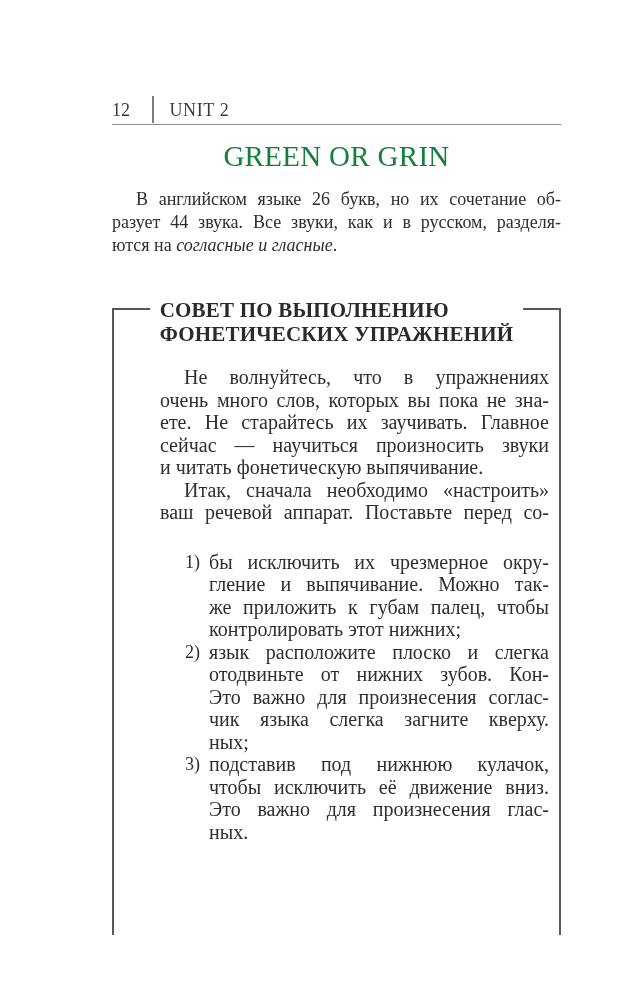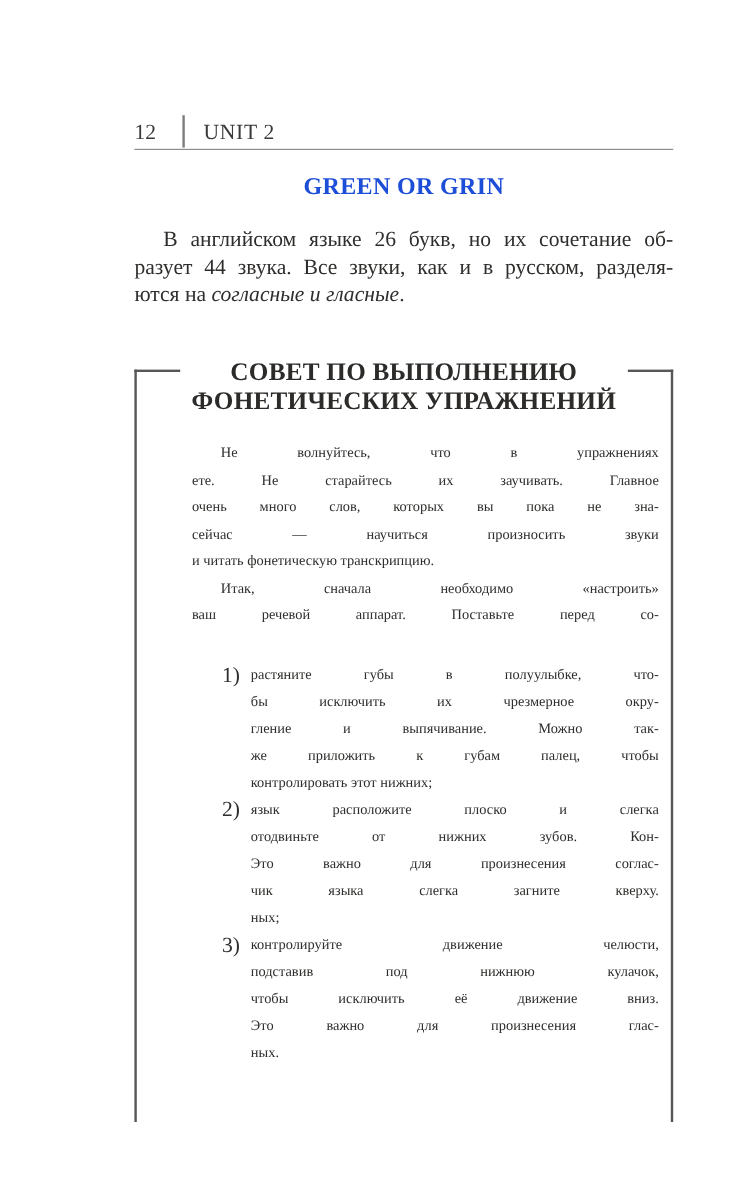--- a/index.html
+++ b/index.html
@@ -35,26 +35,26 @@
   }
   .unit {
     margin-left: 16px;
     font-size: 18px;
     line-height: 28px;
     letter-spacing: 0.6px;
   }
   
   .title {
     margin: 16px 0 0 0;
-    font-size: 20px;
-    font-weight: bold;
+    font-size: 29px;
+    font-weight: normal;
     line-height: 30px;
     text-align: center;
     letter-spacing: 0.3px;
-    color: #1d4ed8;
+    color: #15803d;
   }
   
   .line {
     font-size: 18px;
     line-height: 23px;
     text-align: left;
     white-space: normal;
   }
   .jl {
     text-align: justify;
@@ -73,30 +73,29 @@
     border: 2px solid #575757;
     border-bottom: none;
     padding: 56px 10px 0 46px;
   }
   .advice-title {
     position: absolute;
     top: 0; left: 50%;
     transform: translate(-50%, -12px);
     background: #ffffff;
     padding: 0 10px;
-    text-align: center;
     width: max-content;
     font-size: 21px;
     font-weight: bold;
     line-height: 24px;
     letter-spacing: 0.2px;
     color: #2c2b29;
   }
   .box-line {
-    font-size: 12px;
+    font-size: 20px;
     line-height: 22.5px;
   }
   
   .advice-list { margin-top: 27px; }
   .item {
     display: flex;
     margin-left: 25px;
   }
   .num {
     flex: 0 0 24px;
@@ -127,37 +126,36 @@
 
   <div class="advice-box">
 
     <div class="advice-title">
       <div>СОВЕТ ПО ВЫПОЛНЕНИЮ</div>
       <div>ФОНЕТИЧЕСКИХ УПРАЖНЕНИЙ</div>
     </div>
 
     <div class="box-para">
       <div class="line box-line jl indent">Не волнуйтесь, что в упражнениях</div>
+      <div class="line box-line jl">очень много слов, которых вы пока не зна-</div>
       <div class="line box-line jl">ете. Не старайтесь их заучивать. Главное</div>
-      <div class="line box-line jl">очень много слов, которых вы пока не зна-</div>
       <div class="line box-line jl">сейчас — научиться произносить звуки</div>
-      <div class="line box-line">и читать фонетическую транскрипцию.</div>
+      <div class="line box-line">и читать фонетическую выпячивание.</div>
     </div>
 
     <div class="box-para">
       <div class="line box-line jl indent">Итак, сначала необходимо «настроить»</div>
       <div class="line box-line jl">ваш речевой аппарат. Поставьте перед со-</div>
     </div>
 
     <div class="advice-list">
 
       <div class="item">
         <span class="num">1)</span>
         <div class="ilines">
-          <div class="line box-line jl">растяните губы в полуулыбке, что-</div>
           <div class="line box-line jl">бы исключить их чрезмерное окру-</div>
           <div class="line box-line jl">гление и выпячивание. Можно так-</div>
           <div class="line box-line jl">же приложить к губам палец, чтобы</div>
           <div class="line box-line">контролировать этот нижних;</div>
         </div>
       </div>
 
       <div class="item">
         <span class="num">2)</span>
         <div class="ilines">
@@ -165,21 +163,20 @@
           <div class="line box-line jl">отодвиньте от нижних зубов. Кон-</div>
           <div class="line box-line jl">Это важно для произнесения соглас-</div>
           <div class="line box-line jl">чик языка слегка загните кверху.</div>
           <div class="line box-line">ных;</div>
         </div>
       </div>
 
       <div class="item">
         <span class="num">3)</span>
         <div class="ilines">
-          <div class="line box-line jl">контролируйте движение челюсти,</div>
           <div class="line box-line jl">подставив под нижнюю кулачок,</div>
           <div class="line box-line jl">чтобы исключить её движение вниз.</div>
           <div class="line box-line jl">Это важно для произнесения глас-</div>
           <div class="line box-line">ных.</div>
         </div>
       </div>
 
     </div>
   </div>
 

